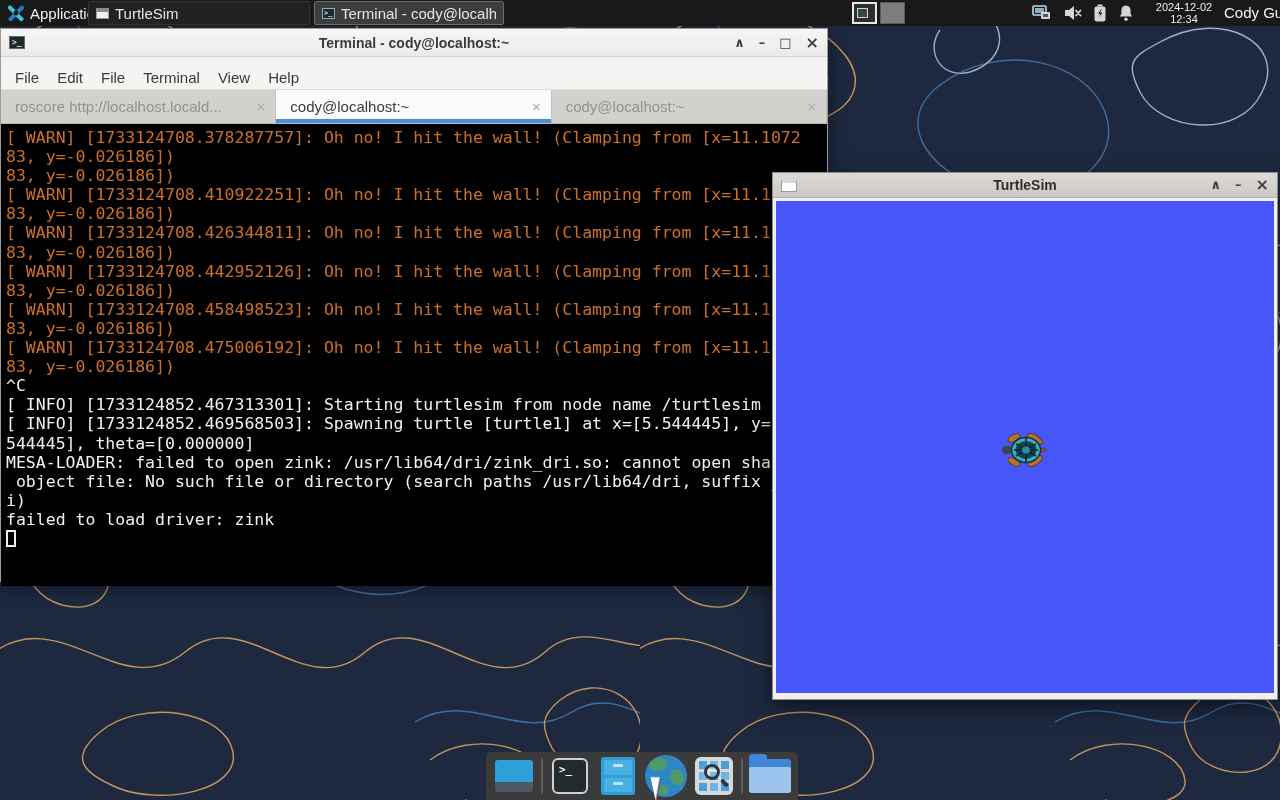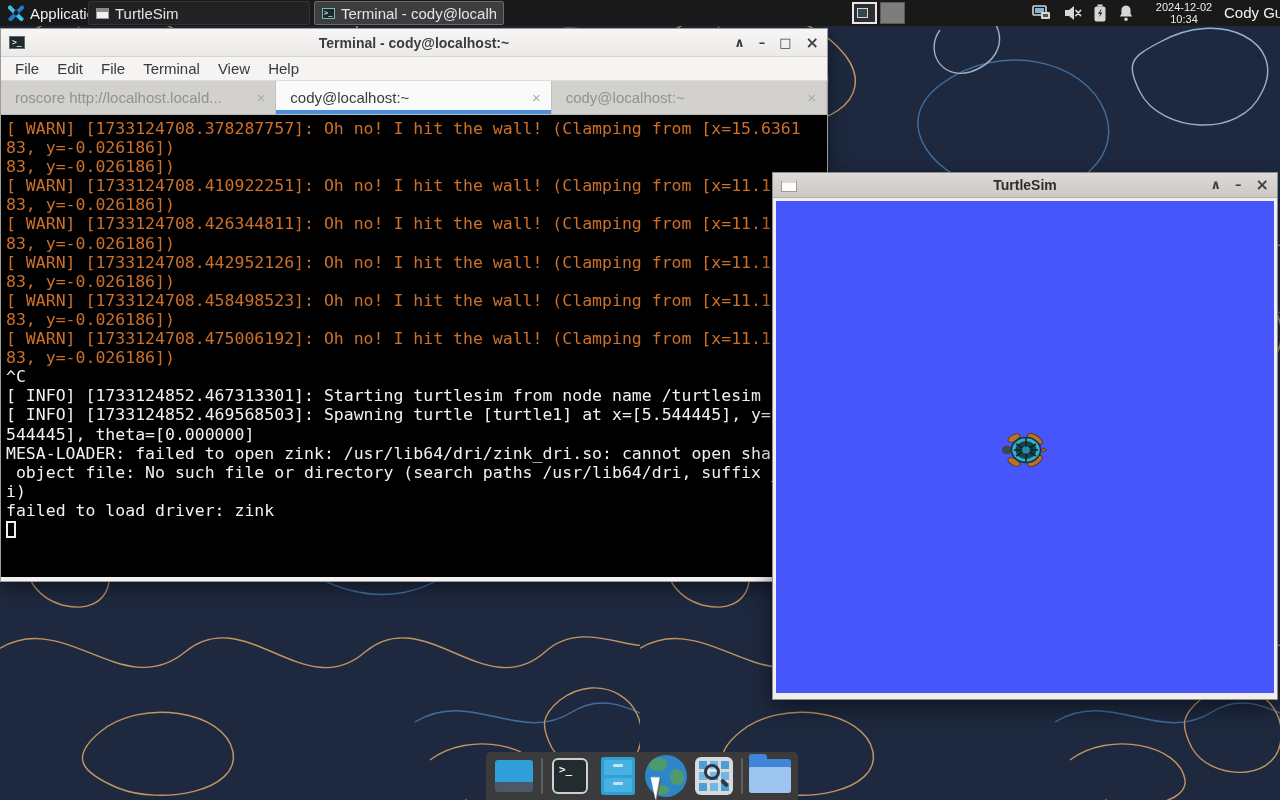--- a/index.html
+++ b/index.html
@@ -28,21 +28,21 @@
   #clock { position:absolute; left:1150px; top:1px; width:68px; text-align:center; color:#ececec; font-size:11px; line-height:12px; }
   #user-label { position:absolute; left:1224px; top:0; height:26px; line-height:26px; color:#f2f2f2; font-size:15px; white-space:nowrap; }
 
   
   #terminal-window { position:absolute; left:0; top:28px; width:828px; height:554px; z-index:10; border:1px solid #9e9c9a; background:#f3f2f0; box-shadow:0 6px 18px rgba(0,0,0,.45); }
   #term-titlebar { height:28px; background:linear-gradient(#f7f6f5,#eceae8); border-bottom:1px solid #d5d3d0; display:flex; align-items:center; padding:0 8px; position:relative; }
   #term-title { position:absolute; left:0; right:0; text-align:center; font-weight:bold; font-size:14px; color:#3c3c3c; }
   .tb-icon-term { width:16px; height:13px; background:#20282b; border:1px solid #5f6b6e; color:#cfe9ee; font:bold 8px/11px "DejaVu Sans Mono", monospace; padding-left:2px; z-index:1; }
   .win-controls { margin-left:auto; display:flex; gap:14px; z-index:1; }
   .win-ctl { color:#3f3f3f; font-size:13px; font-weight:bold; line-height:18px; cursor:default; font-family:"DejaVu Sans", sans-serif; }
-  #term-menubar { height:24px; background:#f5f4f2; display:flex; align-items:center; gap:2px; padding:0 6px; border-bottom:1px solid #e0dedb; }
+  #term-menubar { height:24px; background:#f5f4f2; display:flex; align-items:center; gap:2px; padding:0 6px; border-bottom:1px solid #e0dedb;margin-top:9px; }
   .menu-item { font-size:15px; color:#3a3a3a; padding:1px 8px; }
   #term-tabbar { height:34px; background:#d3d1ce; display:flex; border-bottom:1px solid #bcbab7; }
   .tab { flex:1 1 0; display:flex; align-items:center; padding:0 10px 0 14px; font-size:15px; color:#929292; border-right:1px solid #c2c0bd; position:relative; overflow:hidden; white-space:nowrap; }
   .tab .tab-label { flex:1 1 auto; overflow:hidden; text-align:left; }
   .tab .tab-close { flex:0 0 auto; color:#a9a9a9; font-size:15px; margin-left:8px; }
   .tab.active { background:#fafafa; color:#3d3d3d; }
   .tab.active::after { content:""; position:absolute; left:0; right:0; bottom:0; height:4px; background:#4a90d9; }
   #term-screen { height:462px; background:#000; padding:4px 0 0 5px; overflow:hidden; cursor:text; }
   .term-line { white-space:pre; font-family:"DejaVu Sans Mono", monospace; font-size:16.5px; line-height:19.1px; color:#f2f2f2; }
   .term-line.warn { color:#cd7029; }
@@ -156,21 +156,21 @@
       </span>
       <span>
         <svg width="16" height="18" viewBox="0 0 16 18">
           <path d="M8 1.5 c-3 0 -4.6 2.2 -4.6 5 v3.5 l-1.6 2.5 h12.4 l-1.6 -2.5 v-3.5 c0 -2.8 -1.6 -5 -4.6 -5 z" fill="#d6d6d6"></path>
           <circle cx="8" cy="15.3" r="1.7" fill="#d6d6d6"></circle>
         </svg>
       </span>
     </div>
   <div id="clock">
     <div>2024-12-02</div>
-    <div>10:34</div>
+    <div>12:34</div>
   </div>
   <div id="user-label">Cody Gu</div>
 </div>
 
 <div id="terminal-window">
   <div id="term-titlebar">
     <div class="tb-icon-term">&gt;_</div>
     <div id="term-title">Terminal - cody@localhost:~</div>
     <div class="win-controls" id="term-controls">
         <span class="win-ctl">∧</span>
@@ -195,21 +195,21 @@
       <div class="tab active">
         <span class="tab-label">cody@localhost:~</span>
         <span class="tab-close">×</span>
       </div>
       <div class="tab">
         <span class="tab-label">cody@localhost:~</span>
         <span class="tab-close">×</span>
       </div>
     </div>
   <div id="term-screen">
-      <div class="term-line warn">[ WARN] [1733124708.378287757]: Oh no! I hit the wall! (Clamping from [x=15.6361</div>
+      <div class="term-line warn">[ WARN] [1733124708.378287757]: Oh no! I hit the wall! (Clamping from [x=11.1072</div>
       <div class="term-line warn">83, y=-0.026186])</div>
       <div class="term-line warn">83, y=-0.026186])</div>
       <div class="term-line warn">[ WARN] [1733124708.410922251]: Oh no! I hit the wall! (Clamping from [x=11.1072</div>
       <div class="term-line warn">83, y=-0.026186])</div>
       <div class="term-line warn">[ WARN] [1733124708.426344811]: Oh no! I hit the wall! (Clamping from [x=11.1072</div>
       <div class="term-line warn">83, y=-0.026186])</div>
       <div class="term-line warn">[ WARN] [1733124708.442952126]: Oh no! I hit the wall! (Clamping from [x=11.1072</div>
       <div class="term-line warn">83, y=-0.026186])</div>
       <div class="term-line warn">[ WARN] [1733124708.458498523]: Oh no! I hit the wall! (Clamping from [x=11.1072</div>
       <div class="term-line warn">83, y=-0.026186])</div>

